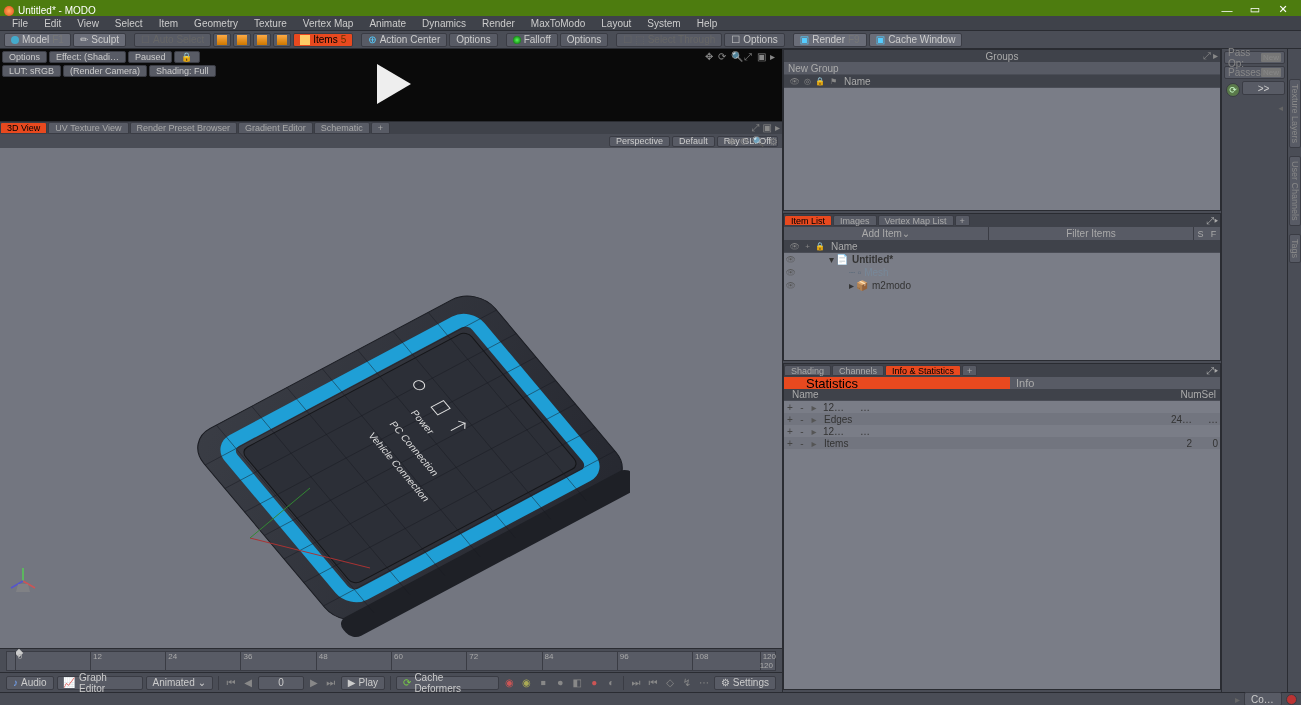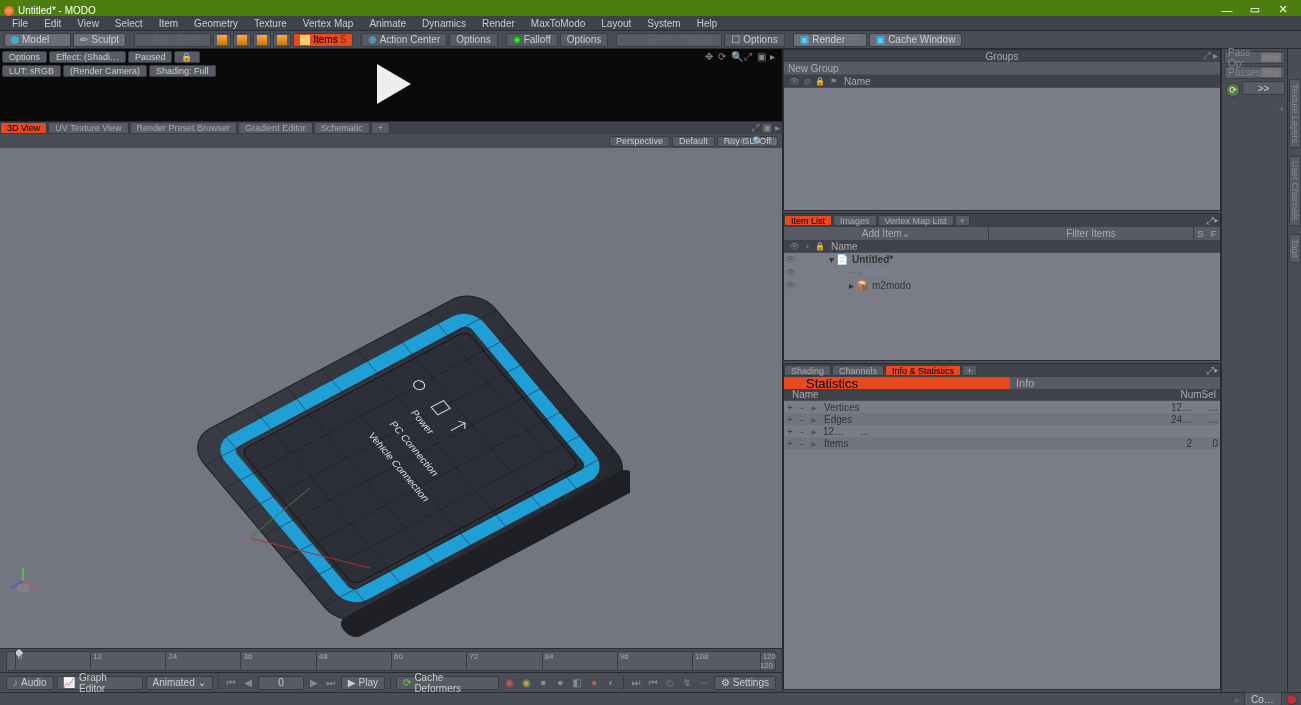--- a/index.html
+++ b/index.html
@@ -479,21 +479,20 @@
             <span class="tri"></span>
      <span style="flex:1;padding-left:4px">Name</span>
      <span class="num">Num</span>
      <span class="num">Sel</span>
     </div>
     <div class="pbody">
      <div class="srow">
               <span class="pm">+</span>
               <span class="pm">-</span>
               <span class="tri">▸</span>
-              <span class="nm">Vertices</span>
               <span class="num">12…</span>
               <span class="num">…</span>
             </div>
      <div class="srow dark">
               <span class="pm">+</span>
               <span class="pm">-</span>
               <span class="tri">▸</span>
               <span class="nm">Edges</span>
               <span class="num">24…</span>
               <span class="num">…</span>

